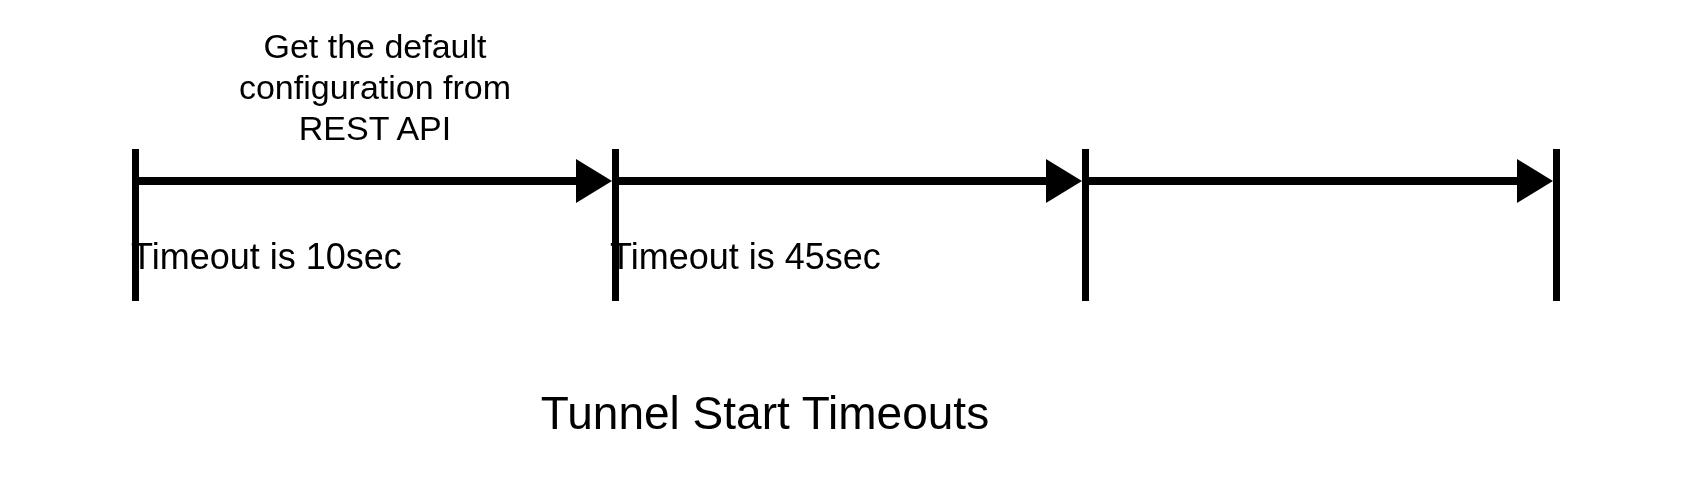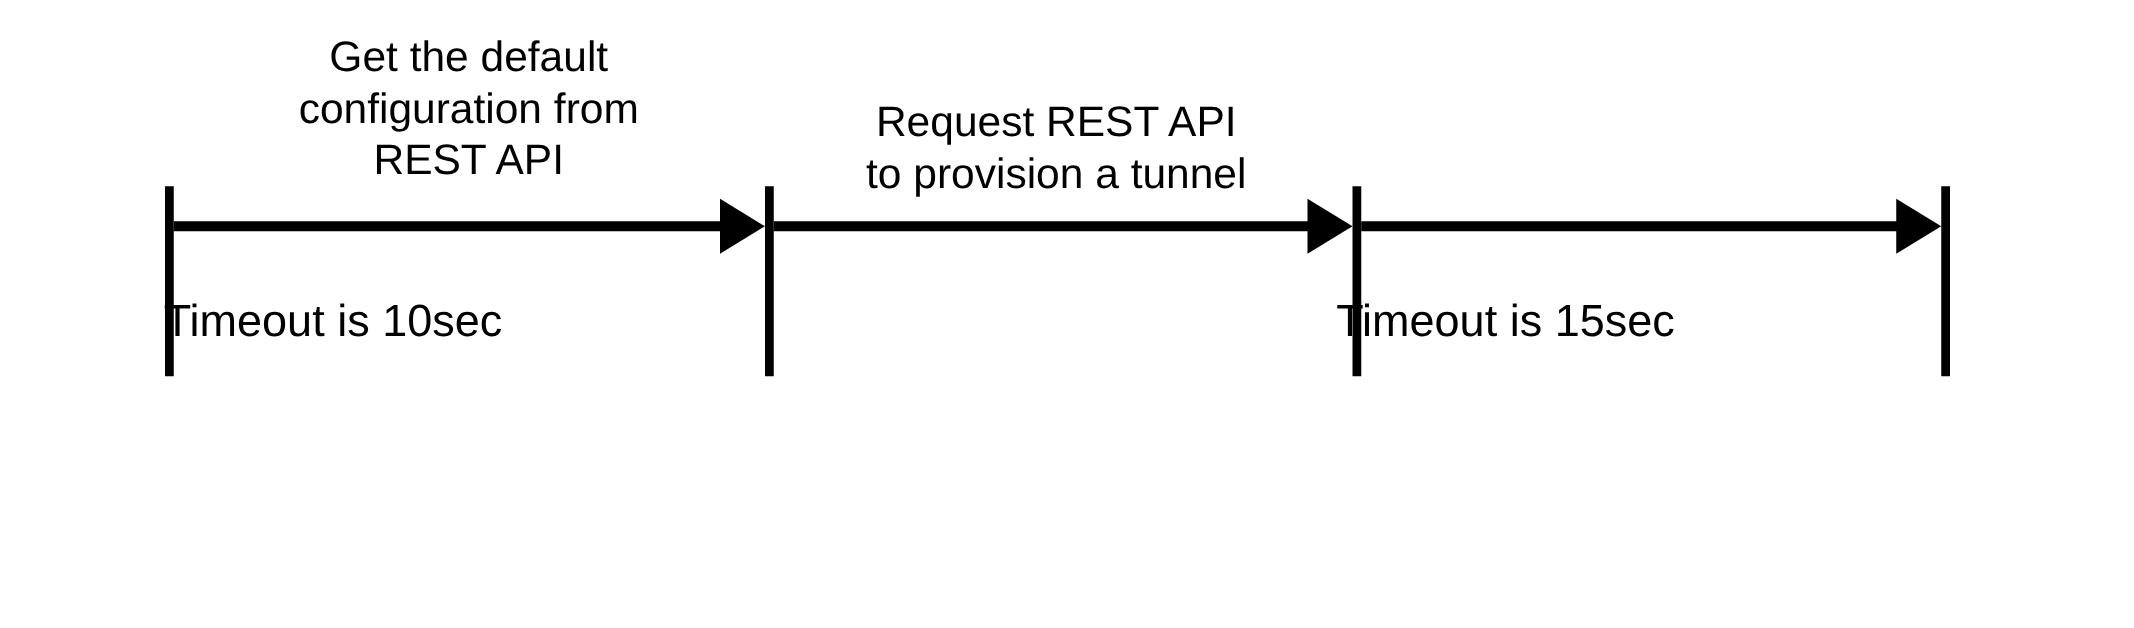--- a/index.html
+++ b/index.html
@@ -94,23 +94,22 @@
   <div class="tick" id="tick-2"></div>
   <div class="tick" id="tick-3"></div>
 
   <div class="stage-label" id="label-0">Get the default
 configuration from
 REST API</div>
   <div class="arrow-line" id="line-0"></div>
   <div class="arrow-head" id="head-0"></div>
   <div class="timeout-label" id="timeout-0">Timeout is 10sec</div>
 
-  <div class="stage-label" id="label-1">Request REST API
-to provision a tunnel</div>
   <div class="arrow-line" id="line-1"></div>
   <div class="arrow-head" id="head-1"></div>
+  <div class="timeout-label" id="timeout-1">Timeout is 45sec</div>
 
   <div class="arrow-line" id="line-2"></div>
   <div class="arrow-head" id="head-2"></div>
-  <div class="timeout-label" id="timeout-2">Timeout is 15sec</div>
 
+  <div class="diagram-title">Tunnel Start Timeouts</div>
 
 </div>
 
 </body></html>

